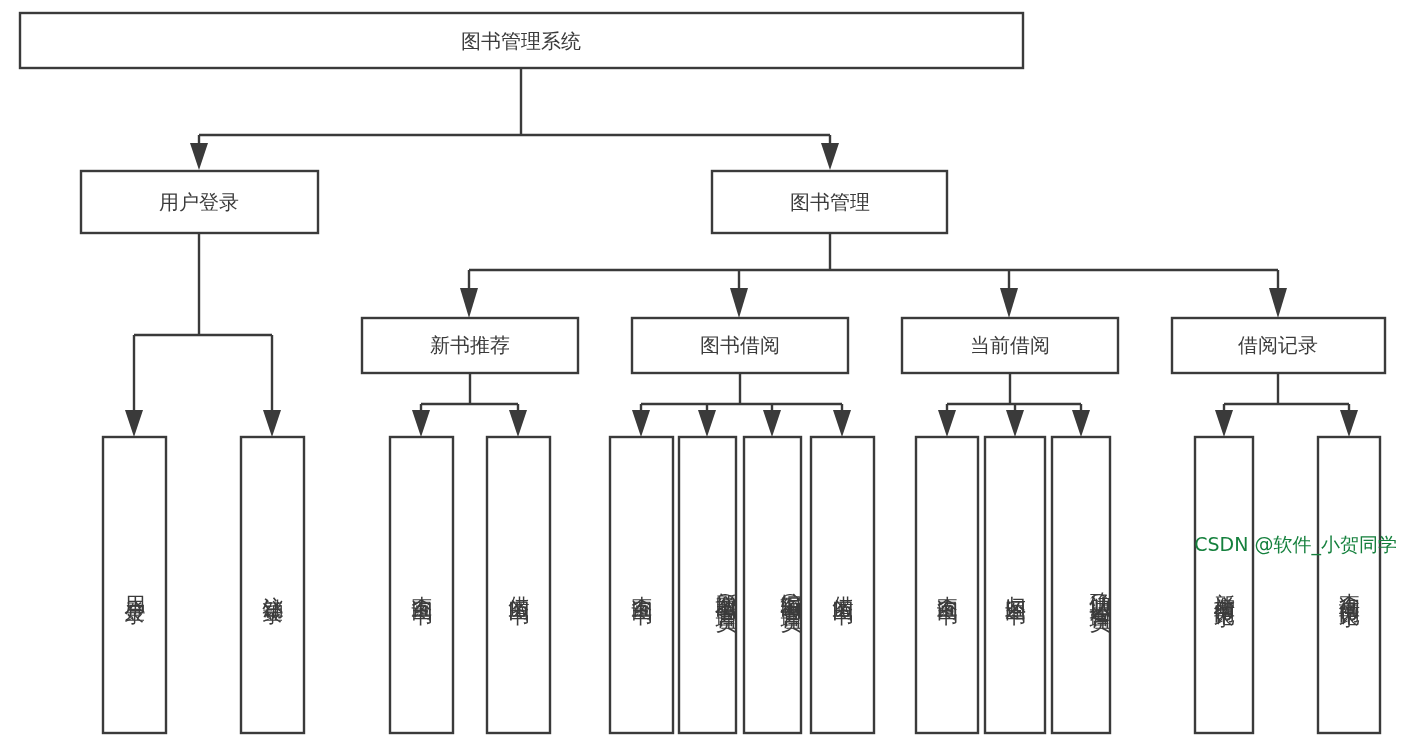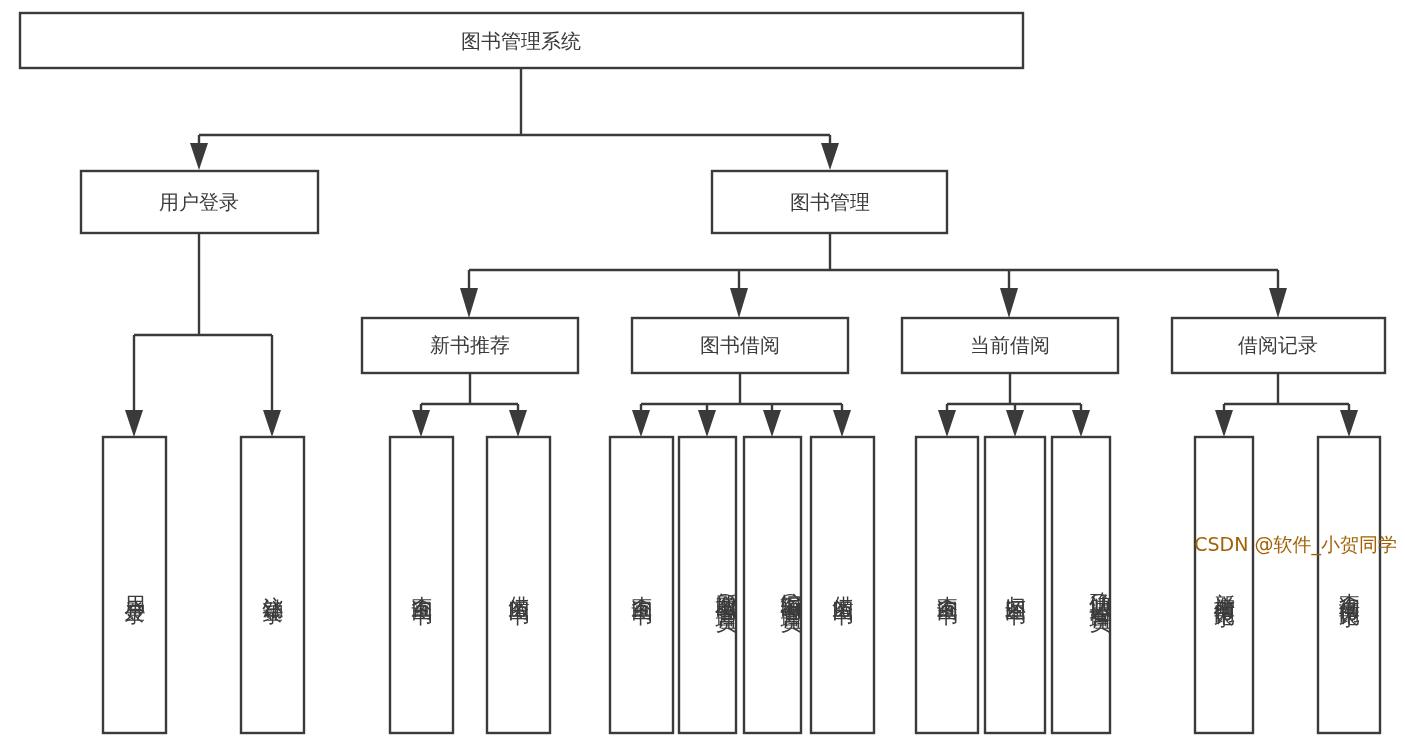--- a/index.html
+++ b/index.html
@@ -68,21 +68,21 @@
   }
   .vtext.centered {
     align-items: center;
   }
   .watermark {
     position: absolute;
     right: 8px;
     bottom: 5px;
     font-family: "DejaVu Sans", "Liberation Sans", sans-serif;
     font-size: 19px;
-    color: #a16207;
+    color: #15803d;
     white-space: nowrap;
   }
 </style>
 </head>
 <body>
 
 <div id="diagram-root">
 
   <svg id="chart-svg" viewBox="0 0 1405 747">
 

